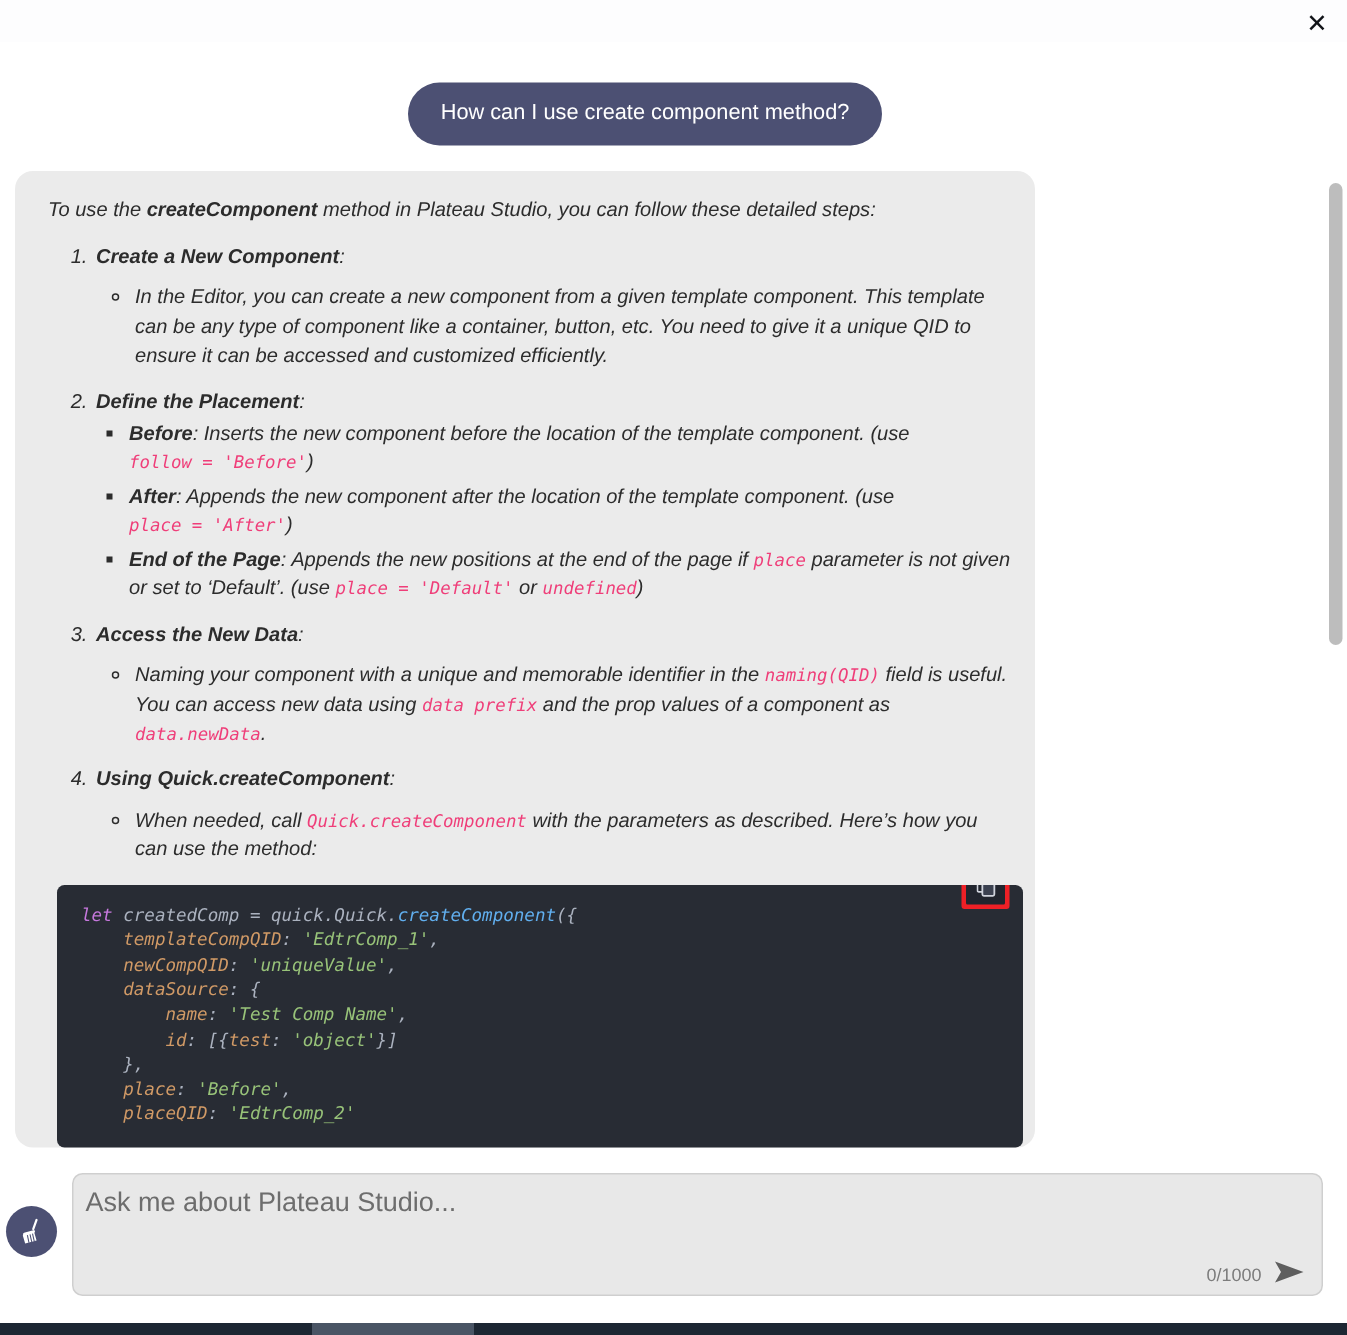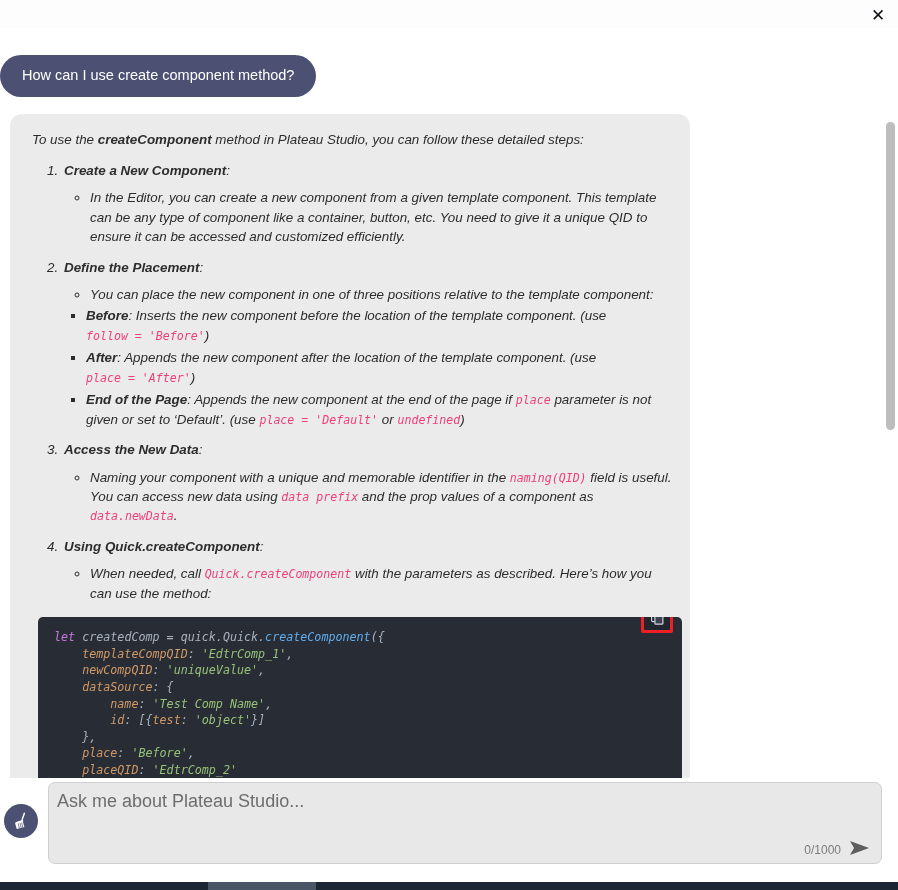--- a/index.html
+++ b/index.html
@@ -46,21 +46,21 @@
     top: 28px; left: 0;
     width: 898px;
     height: 750px;
     background: #ffffff;
     overflow: hidden;
   }
 
   
   .user-row {
     display: flex;
-    justify-content: flex-start;
+    justify-content: center;
     padding: 27px 38px 0 0;
   }
   .user-bubble {
     background: #4c5073;
     color: #ffffff;
     border-radius: 22px;
     padding: 12px 22px 13px 22px;
     font-size: 14.5px;
     line-height: 1.2;
     max-width: 560px;
@@ -268,32 +268,29 @@
 
           <li>
             <span class="step-title">Create a New Component</span>:
             <ul class="sub">
               <li>In the Editor, you can create a new component from a given template component. This template can be any type of component like a container, button, etc. You need to give it a unique QID to ensure it can be accessed and customized efficiently.</li>
             </ul>
           </li>
 
           <li>
             <span class="step-title">Define the Placement</span>:
-            <ul class="sub">
-              <li>You can place the new component in one of three positions relative to the template component:</li>
-            </ul>
             <ul class="subsub">
               <li>
                 <b>Before</b><span>: Inserts the new component before the location of the template component. (use </span><code class="inline">follow = 'Before'</code><span>)</span>
               </li>
               <li>
                 <b>After</b><span>: Appends the new component after the location of the template component. (use </span><code class="inline">place = 'After'</code><span>)</span>
               </li>
               <li>
-                <b>End of the Page</b><span>: Appends the new component at the end of the page if </span><code class="inline">place</code><span> parameter is not given or set to ‘Default’. (use </span><code class="inline">place = 'Default'</code><span> or </span><code class="inline">undefined</code><span>)</span>
+                <b>End of the Page</b><span>: Appends the new positions at the end of the page if </span><code class="inline">place</code><span> parameter is not given or set to ‘Default’. (use </span><code class="inline">place = 'Default'</code><span> or </span><code class="inline">undefined</code><span>)</span>
               </li>
             </ul>
           </li>
 
           <li>
             <span class="step-title">Access the New Data</span>:
             <ul class="sub">
               <li>
                 <span>Naming your component with a unique and memorable identifier in the </span><code class="inline">naming(QID)</code><span> field is useful. You can access new data using </span><code class="inline">data prefix</code><span> and the prop values of a component as </span><code class="inline">data.newData</code><span>.</span>
               </li>

